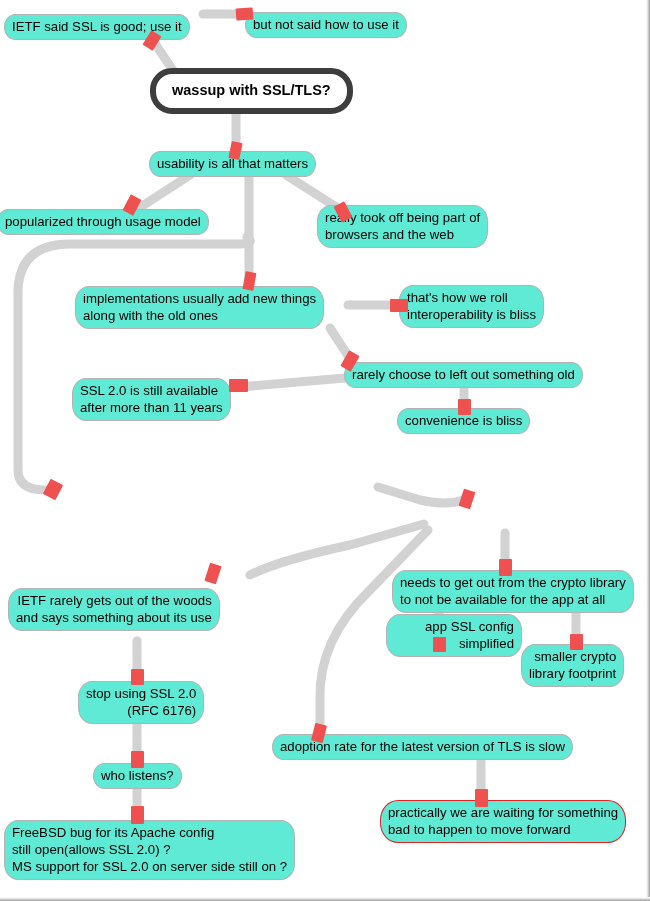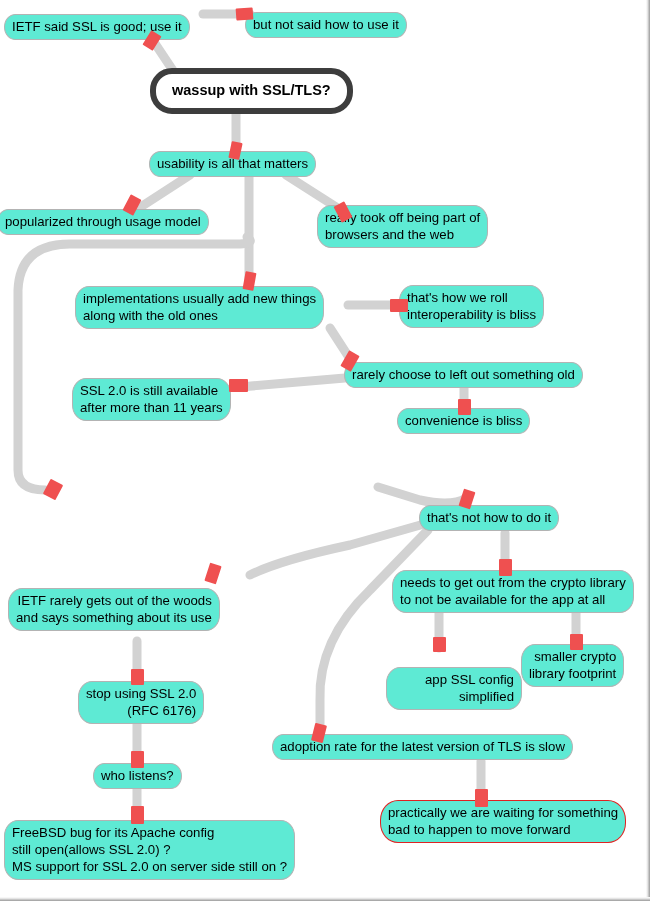--- a/index.html
+++ b/index.html
@@ -135,26 +135,25 @@
 along with the old ones</span></div>
 
   <div class="node" style="left:344px; top:362px;"><span>rarely choose to left out something old</span></div>
 
   <div class="node" style="left:72px; top:378px;"><span>SSL 2.0 is still available
 after more than 11 years</span></div>
 
   <div class="node" style="left:397px; top:408px;"><span>convenience is bliss</span></div>
 
 
-  <div class="node" style="left:419px; top:505px;"><span>that's not how to do it</span></div>
 
   <div class="node" style="left:392px; top:570px;"><span>needs to get out from the crypto library
 to not be available for the app at all</span></div>
 
-  <div class="node center-text" style="left:386px; top:667px;padding-left:38px;"><span>app SSL config
+  <div class="node center-text" style="left:386px; top:614px;padding-left:38px;"><span>app SSL config
 simplified</span></div>
 
   <div class="node center-text" style="left:521px; top:644px;"><span>smaller crypto
 library footprint</span></div>
 
   <div class="node center-text" style="left:8px; top:588px;"><span>IETF rarely gets out of the woods
 and says something about its use</span></div>
 
   <div class="node center-text" style="left:78px; top:681px;"><span>stop using SSL 2.0
 (RFC 6176)</span></div>

